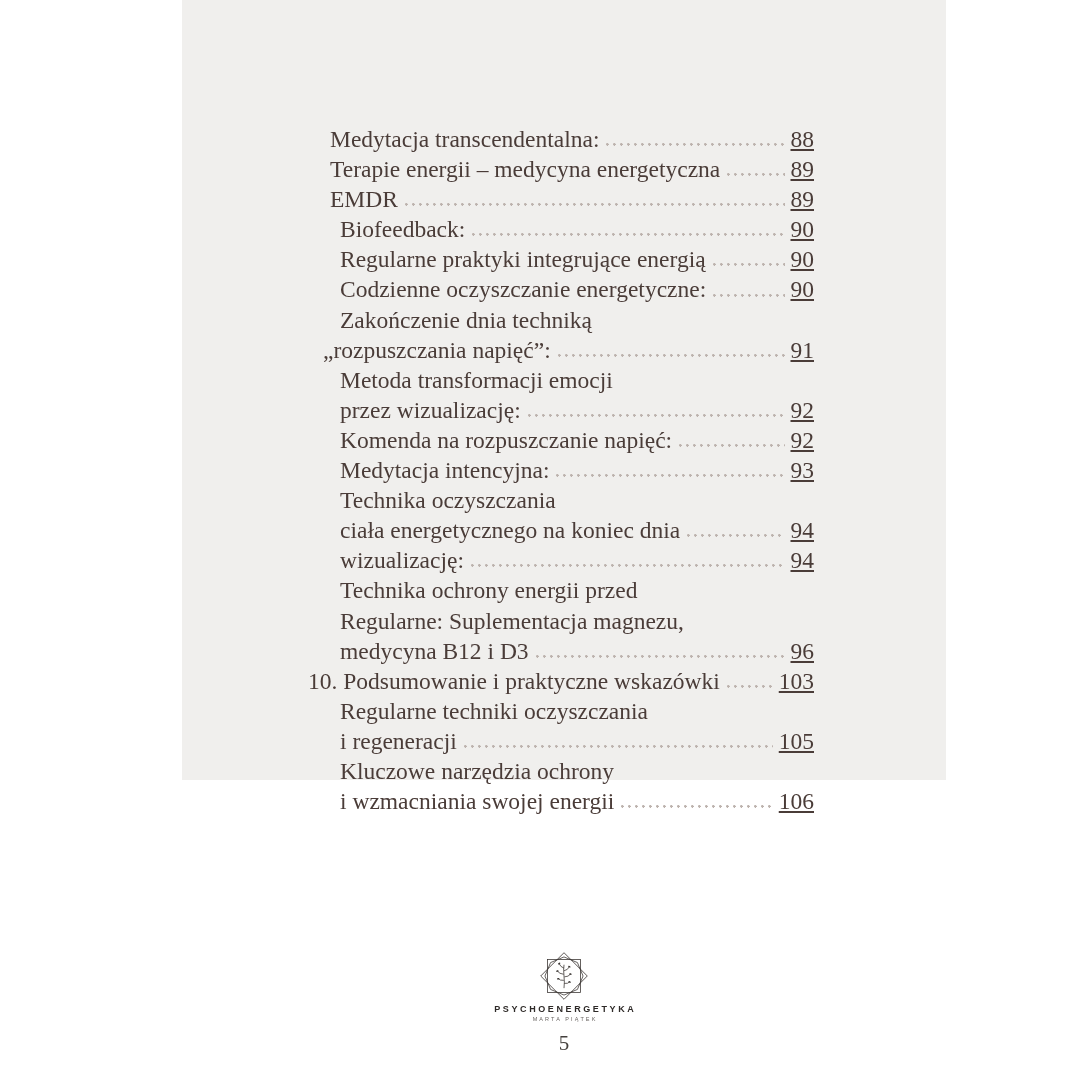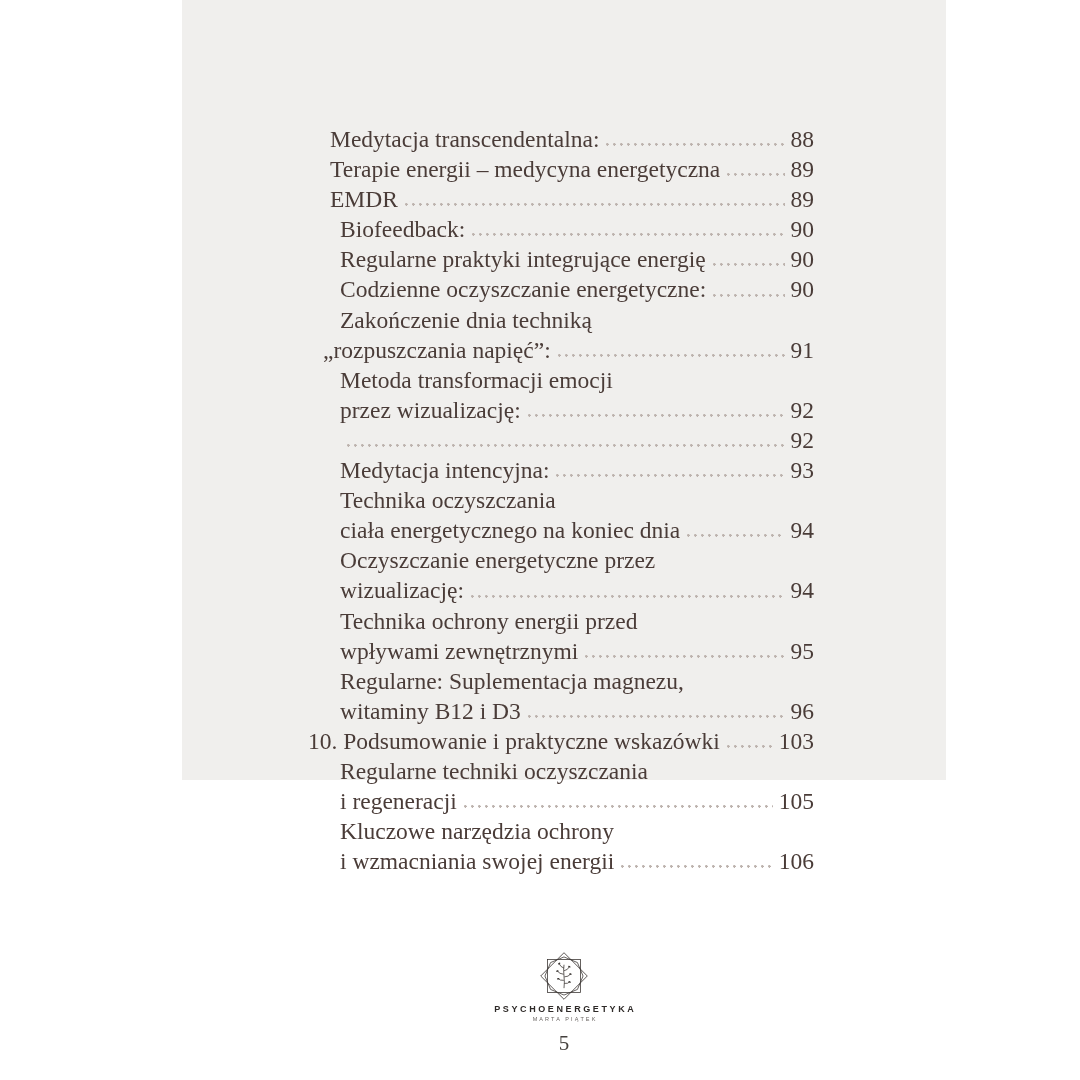--- a/index.html
+++ b/index.html
@@ -41,21 +41,21 @@
     flex:1 1 8px;
     height:3px;
     align-self:flex-end;
     margin:0 6px 8px 7px;
     background-image:radial-gradient(circle at 1.4px 1.4px, var(--dots) 1.15px, transparent 1.5px);
     background-size:7px 3px;
     background-repeat:repeat-x;
     background-position:left bottom;
     min-width:8px;
   }
-  .pg{flex:0 0 auto;text-align:center;}
+  .pg{flex:0 0 auto;text-align:center;text-decoration:underline;}
 
   .ind-l1{margin-left:0;}
   .ind-l2{margin-left:10px;}
   .ind-hang{margin-left:-7px;}
   .ind-num{margin-left:-22px;}
 
   .footer{
     position:absolute;
     left:0;right:0;top:950px;
     text-align:center;
@@ -109,21 +109,21 @@
     <span class="pg">89</span>
   </div>
 
   <div class="toc-row ind-l2">
     <span class="toc-text">Biofeedback:</span>
     <span class="dots"></span>
     <span class="pg">90</span>
   </div>
 
   <div class="toc-row ind-l2">
-    <span class="toc-text">Regularne praktyki integrujące energię</span>
+    <span class="toc-text">Regularne praktyki integrujące energią</span>
     <span class="dots"></span>
     <span class="pg">90</span>
   </div>
 
   <div class="toc-row ind-l2">
     <span class="toc-text">Codzienne oczyszczanie energetyczne:</span>
     <span class="dots"></span>
     <span class="pg">90</span>
   </div>
 
@@ -143,20 +143,21 @@
 
   </div>
 
   <div class="toc-row ind-l2">
     <span class="toc-text">przez wizualizację:</span>
     <span class="dots"></span>
     <span class="pg">92</span>
   </div>
 
   <div class="toc-row ind-l2">
+    <span class="toc-text">Komenda na rozpuszczanie napięć:</span>
     <span class="dots"></span>
     <span class="pg">92</span>
   </div>
 
   <div class="toc-row ind-l2">
     <span class="toc-text">Medytacja intencyjna:</span>
     <span class="dots"></span>
     <span class="pg">93</span>
   </div>
 
@@ -164,49 +165,40 @@
     <span class="toc-text">Technika oczyszczania</span>
 
   </div>
 
   <div class="toc-row ind-l2">
     <span class="toc-text">ciała energetycznego na koniec dnia</span>
     <span class="dots"></span>
     <span class="pg">94</span>
   </div>
 
-  <div class="toc-row ind-l2">
-    <span class="toc-text">Oczyszczanie energetyczne przez</span>
-
-  </div>
 
   <div class="toc-row ind-l2">
     <span class="toc-text">wizualizację:</span>
     <span class="dots"></span>
     <span class="pg">94</span>
   </div>
 
   <div class="toc-row ind-l2">
     <span class="toc-text">Technika ochrony energii przed</span>
 
   </div>
 
-  <div class="toc-row ind-l2">
-    <span class="toc-text">wpływami zewnętrznymi</span>
-    <span class="dots"></span>
-    <span class="pg">95</span>
-  </div>
 
   <div class="toc-row ind-l2">
     <span class="toc-text">Regularne: Suplementacja magnezu,</span>
 
   </div>
 
   <div class="toc-row ind-l2">
-    <span class="toc-text">witaminy B12 i D3</span>
+    <span class="toc-text">medycyna B12 i D3</span>
     <span class="dots"></span>
     <span class="pg">96</span>
   </div>
 
   <div class="toc-row ind-num">
     <span class="toc-text">10. Podsumowanie i praktyczne wskazówki</span>
     <span class="dots"></span>
     <span class="pg">103</span>
   </div>
 

